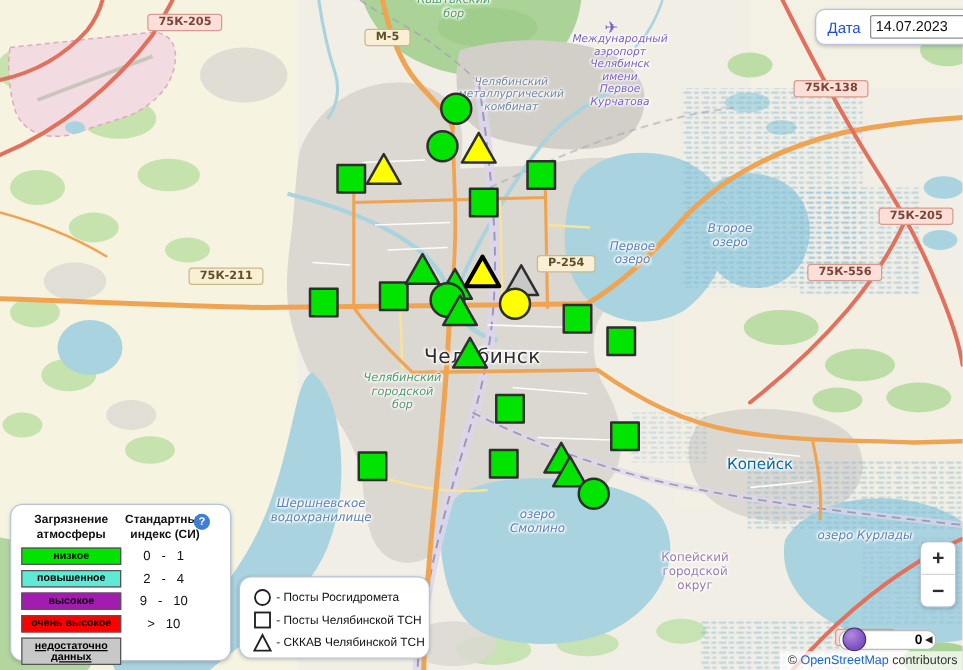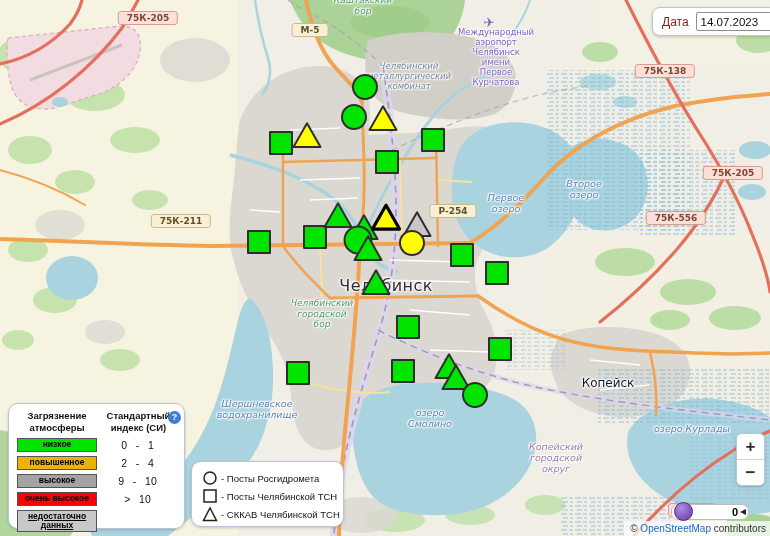--- a/index.html
+++ b/index.html
@@ -5,41 +5,41 @@
   html,body{margin:0;padding:0;}
   body{font-family:"Liberation Sans",sans-serif;}
   #app{position:relative;width:770px;height:536px;overflow:hidden;background:#f1eee6;}
   #app svg{position:absolute;left:0;top:0;}
   
   #label-layer,#badge-layer{position:absolute;left:0;top:0;width:770px;height:536px;pointer-events:none;}
   .map-label{position:absolute;transform:translate(-50%,-50%);text-align:center;white-space:nowrap;
     line-height:1.18;font-family:"DejaVu Sans",sans-serif;
     text-shadow:0 0 2px #fff,0 0 2px #fff,0 0 3px #fff,1px 1px 2px #fff,-1px -1px 2px #fff;}
   .city-lg{font-size:16px;color:#2e2e2e;letter-spacing:.4px;}
-  .city{font-size:12px;color:#0f172a;margin-top:12px;}
+  .city{font-size:12px;color:#0369a1;}
   .water{font-style:italic;color:#5b82b2;font-size:9.5px;}
   .forest{font-style:italic;color:#4d9a66;font-size:9px;}
   .industrial{font-style:italic;color:#71869f;font-size:8.5px;}
-  .airport{color:#7a5ec4;font-size:8.5px;}
-  .district{font-style:italic;color:#9b7bae;font-size:9.5px;}
+  .airport{font-style:italic;color:#7a5ec4;font-size:8.5px;}
+  .district{color:#9b7bae;font-size:9.5px;}
   .plane{position:absolute;transform:translate(-50%,-50%);color:#7a5ec4;font-size:13px;text-shadow:0 0 2px #fff;}
   .road-badge{position:absolute;transform:translate(-50%,-50%);font-size:9px;font-weight:bold;
     padding:1px 8px;border-radius:3px;white-space:nowrap;font-family:"DejaVu Sans",sans-serif;}
   .road-badge.red{background:#fbdfd8;border:1.5px solid #d89c8c;color:#7d4537;}
   .road-badge.orange{background:#f8efd4;border:1.5px solid #c9b98e;color:#5f5126;}
   
   .panel{position:absolute;background:#fff;border:1px solid #b9c5d6;border-radius:10px;
     box-shadow:0 1px 3px rgba(0,0,0,.18);}
   
   #date-panel{left:652px;top:7px;width:114px;height:27px;display:flex;align-items:center;gap:7px;padding:0 0 0 9px;border-radius:8px;}
-  #date-panel label{font-size:12px;color:#7f1d1d;}
+  #date-panel label{font-size:12px;color:#1d4ed8;}
   #date-input{width:75px;height:17px;border:1px solid #8f8f8f;border-radius:2px;font-size:11.5px;
     font-family:"Liberation Sans",sans-serif;padding:0 0 0 4px;color:#111;}
   
-  #legend-pollution{left:8px;top:403px;width:177px;height:126px;padding:6px 6px 5px 6px;box-sizing:border-box;}
+  #legend-pollution{left:8px;top:403px;width:177px;height:126px;padding:6px 19px 5px 6px;box-sizing:border-box;}
   .lp-head{display:flex;align-items:flex-start;}
   .lp-h1{width:84px;text-align:center;font-size:9.5px;font-weight:bold;line-height:1.25;color:#111;}
   .lp-h2{flex:1;text-align:center;font-size:9.5px;font-weight:bold;line-height:1.25;color:#111;position:relative;}
   .info-icon{position:absolute;right:-3px;top:1px;width:13px;height:13px;border-radius:50%;
     background:#3f7fd2;color:#fff;font-size:9px;font-weight:bold;text-align:center;line-height:13px;cursor:pointer;}
   .lp-row{display:flex;align-items:center;margin-top:4px;}
   .lp-chip{width:80px;box-sizing:border-box;border:1px solid #555;min-height:14px;display:flex;align-items:center;
     justify-content:center;font-size:8.5px;font-weight:bold;color:#000;text-align:center;line-height:1.1;padding:1px 0;margin-left:2px;}
   .lp-range{flex:1;text-align:center;font-size:10.5px;color:#111;white-space:pre;}
   
@@ -322,25 +322,25 @@
         <div>индекс (СИ)</div>
         <div class="info-icon">?</div>
       </div>
     </div>
     <div id="legend-rows">
         <div class="lp-row">
           <div class="lp-chip" style="background: rgb(0, 228, 0);">низкое</div>
           <div class="lp-range">0   -   1</div>
         </div>
         <div class="lp-row">
-          <div class="lp-chip" style="background: #eab308;">повышенное</div>
+          <div class="lp-chip" style="background: #5eead4;">повышенное</div>
           <div class="lp-range">2   -   4</div>
         </div>
         <div class="lp-row">
-          <div class="lp-chip" style="background: #a3a3a3;">высокое</div>
+          <div class="lp-chip" style="background: #a21caf;">высокое</div>
           <div class="lp-range">9   -   10</div>
         </div>
         <div class="lp-row">
           <div class="lp-chip" style="background: rgb(255, 0, 0);">очень высокое</div>
           <div class="lp-range">&gt;   10</div>
         </div>
         <div class="lp-row">
           <div class="lp-chip" style="background: rgb(200, 200, 200); text-decoration: underline;">недостаточно данных</div>
           <div class="lp-range"></div>
         </div>

